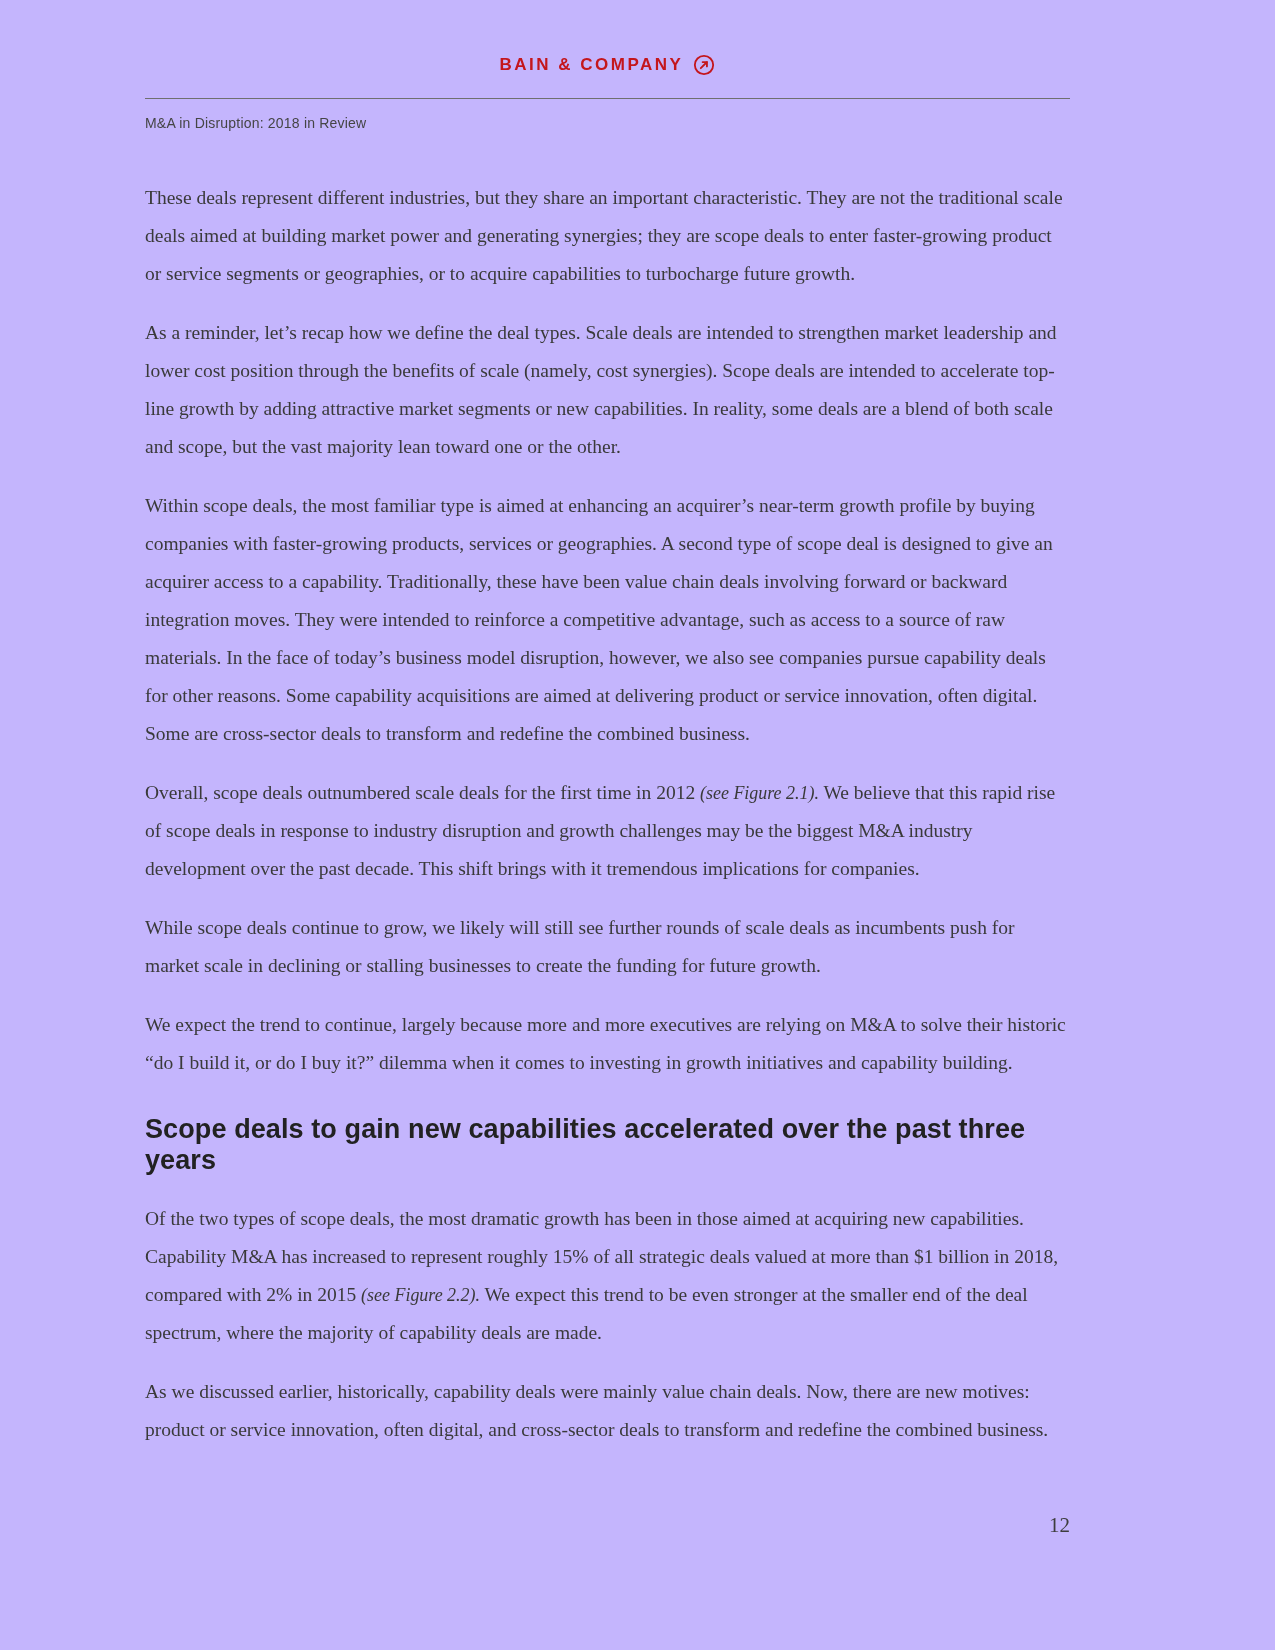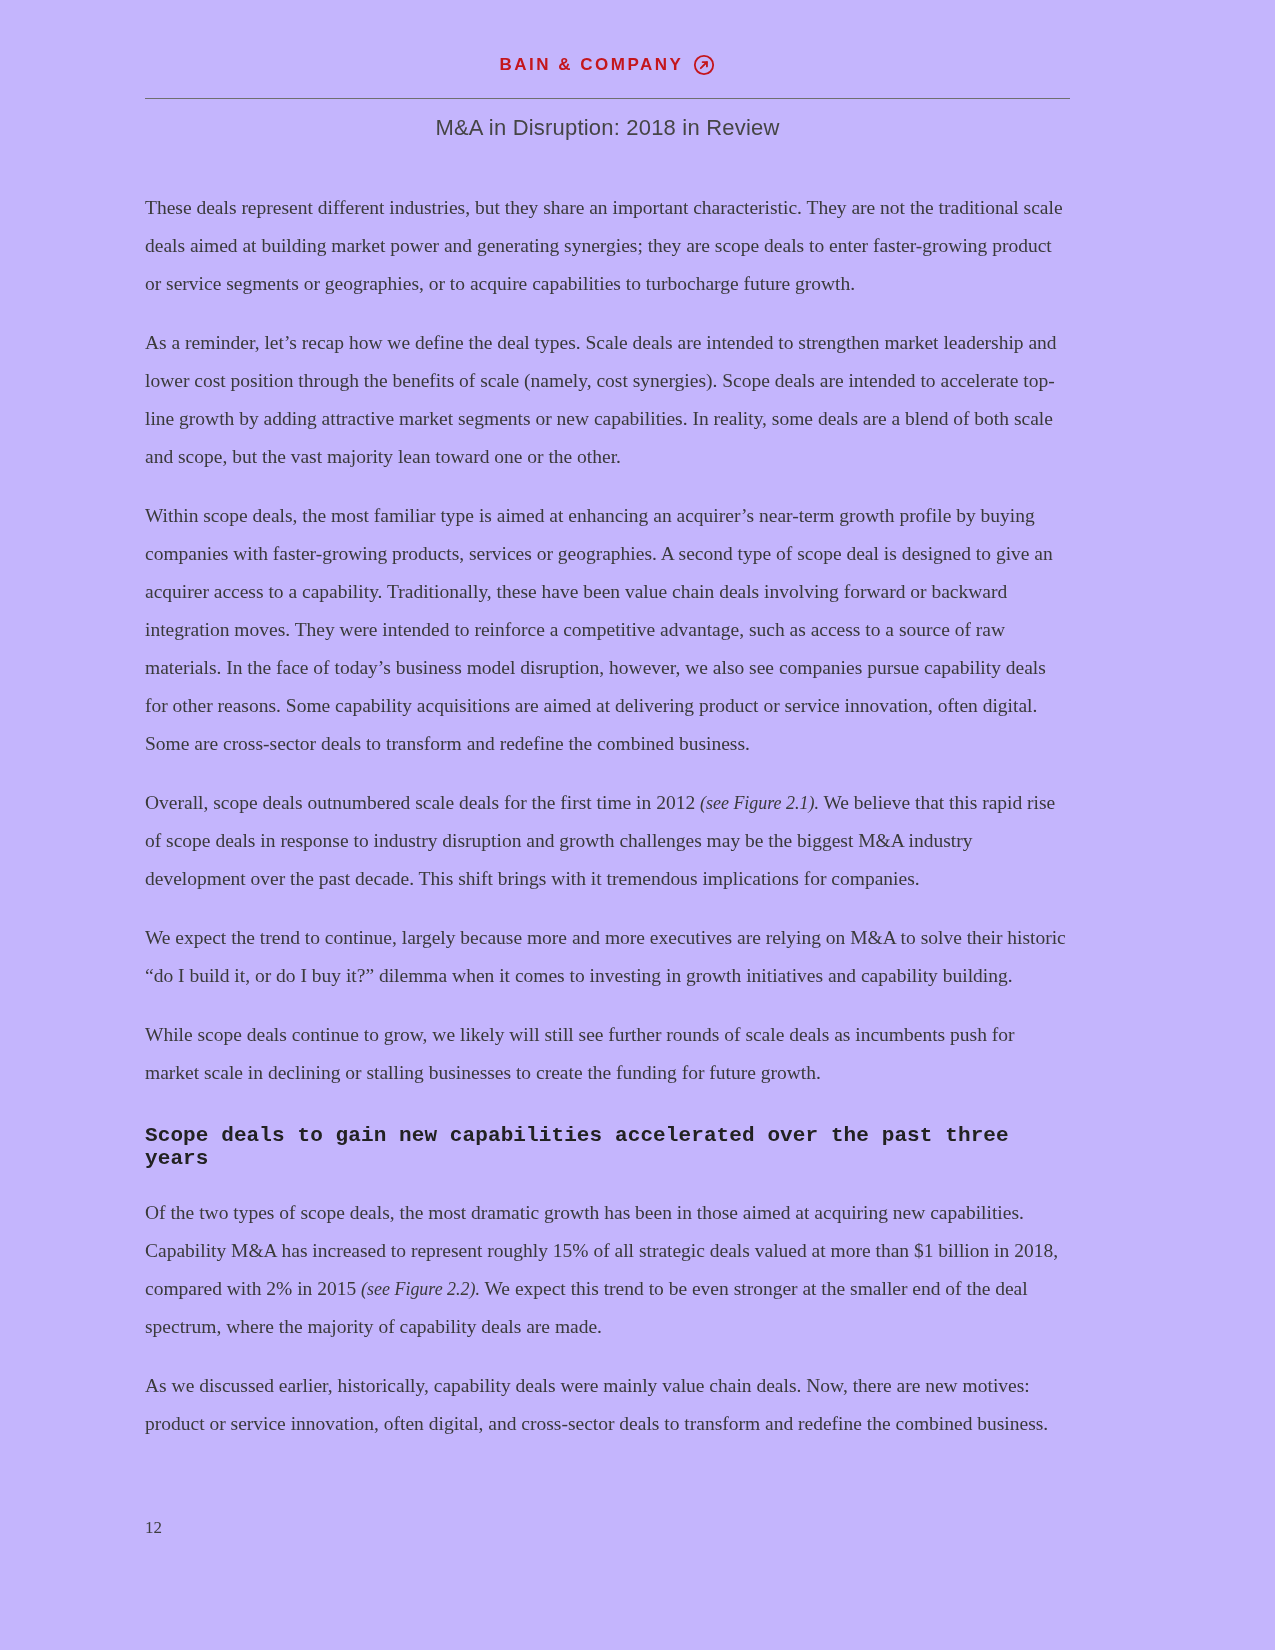--- a/index.html
+++ b/index.html
@@ -40,57 +40,57 @@
   .logo-icon svg { width: 100%; height: 100%; }
 
   .rule {
     border: none;
     border-top: 1px solid #6f6f6f;
     margin: 20px 0 16px 0;
   }
 
   .running-title {
     font-family: "Liberation Sans", sans-serif;
-    font-size: 22px;
+    font-size: 14px;
     color: #454545;
-    text-align: center;
+    text-align: left;
     letter-spacing: 0.2px;
     margin-bottom: 48px;
   }
 
   
   .doc-body p {
     font-size: 19.5px;
     line-height: 38px;
     margin-bottom: 21px;
     color: #3a3a3a;
   }
   .doc-body .fig-ref {
     font-family: Liberation Serif, serif;
     font-style: italic;
     font-size: 0.92em;
     color: #3a3a3a;
   }
   .doc-body h2 {
-    font-family: Liberation Mono, monospace;
+    font-family: Liberation Sans, sans-serif;
     font-weight: bold;
-    font-size: 21px;
+    font-size: 27px;
     color: #222222;
     margin: 32px 0 24px 0;
     letter-spacing: 0.1px;
   }
 
   
   .page-footer {
     position: absolute;
     left: 145px;
     right: 205px;
     bottom: 112px;
-    text-align: left;
-    font-size: 17px;
+    text-align: right;
+    font-size: 21px;
     color: #3d3d3d;
   }
 </style>
 </head>
 <body>
 
 <div class="page">
   <div class="content">
 
     <header>
@@ -108,22 +108,22 @@
       <hr class="rule">
 
       <div class="running-title">M&amp;A in Disruption: 2018 in Review</div>
     </header>
 
     <main class="doc-body">
         <p><span>These deals represent different industries, but they share an important characteristic. They are not the traditional scale deals aimed at building market power and generating synergies; they are scope deals to enter faster-growing product or service segments or geographies, or to acquire capabilities to turbocharge future growth.</span></p>
         <p><span>As a reminder, let’s recap how we define the deal types. Scale deals are intended to strengthen market leadership and lower cost position through the benefits of scale (namely, cost synergies). Scope deals are intended to accelerate top-line growth by adding attractive market segments or new capabilities. In reality, some deals are a blend of both scale and scope, but the vast majority lean toward one or the other.</span></p>
         <p><span>Within scope deals, the most familiar type is aimed at enhancing an acquirer’s near-term growth profile by buying companies with faster-growing products, services or geographies. A second type of scope deal is designed to give an acquirer access to a capability. Traditionally, these have been value chain deals involving forward or backward integration moves. They were intended to reinforce a competitive advantage, such as access to a source of raw materials. In the face of today’s business model disruption, however, we also see companies pursue capability deals for other reasons. Some capability acquisitions are aimed at delivering product or service innovation, often digital. Some are cross-sector deals to transform and redefine the combined business.</span></p>
         <p><span>Overall, scope deals outnumbered scale deals for the first time in 2012 </span><span class="fig-ref">(see Figure 2.1).</span><span> We believe that this rapid rise of scope deals in response to industry disruption and growth challenges may be the biggest M&amp;A industry development over the past decade. This shift brings with it tremendous implications for companies.</span></p>
+        <p><span>While scope deals continue to grow, we likely will still see further rounds of scale deals as incumbents push for market scale in declining or stalling businesses to create the funding for future growth.</span></p>
         <p><span>We expect the trend to continue, largely because more and more executives are relying on M&amp;A to solve their historic “do I build it, or do I buy it?” dilemma when it comes to investing in growth initiatives and capability building.</span></p>
-        <p><span>While scope deals continue to grow, we likely will still see further rounds of scale deals as incumbents push for market scale in declining or stalling businesses to create the funding for future growth.</span></p>
         <h2>Scope deals to gain new capabilities accelerated over the past three years</h2>
         <p><span>Of the two types of scope deals, the most dramatic growth has been in those aimed at acquiring new capabilities. Capability M&amp;A has increased to represent roughly 15% of all strategic deals valued at more than $1 billion in 2018, compared with 2% in 2015 </span><span class="fig-ref">(see Figure 2.2).</span><span> We expect this trend to be even stronger at the smaller end of the deal spectrum, where the majority of capability deals are made.</span></p>
         <p><span>As we discussed earlier, historically, capability deals were mainly value chain deals. Now, there are new motives: product or service innovation, often digital, and cross-sector deals to transform and redefine the combined business.</span></p>
       </main>
 
   </div>
 
   <footer class="page-footer">
     <span>12</span>
   </footer>

